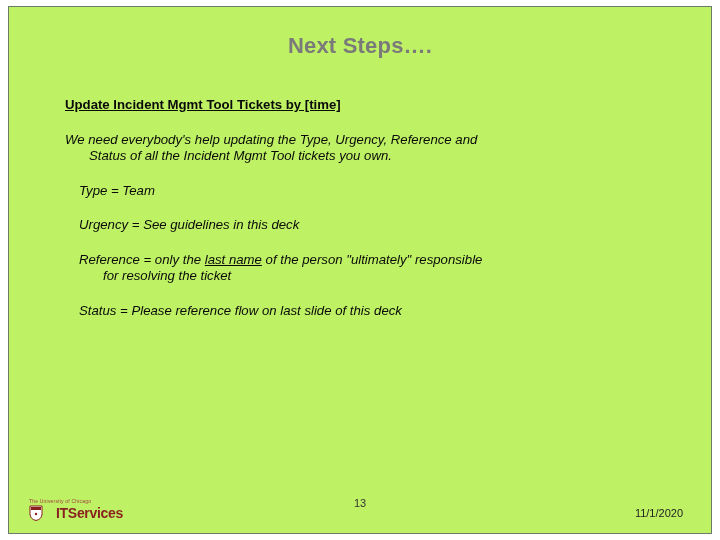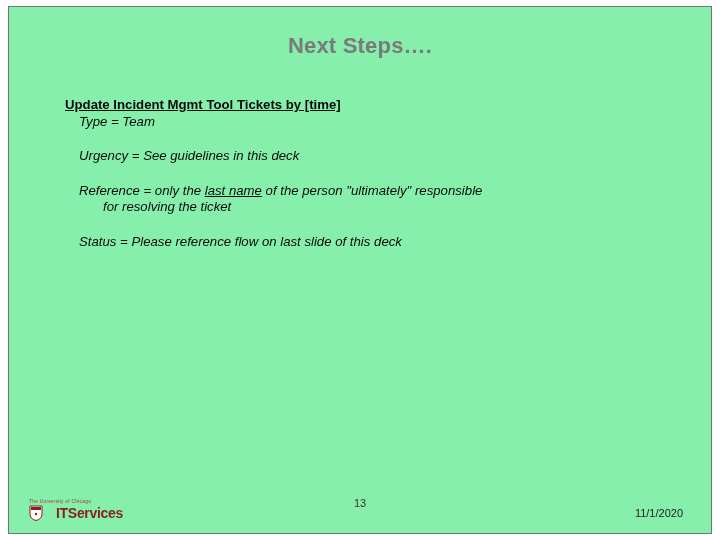--- a/index.html
+++ b/index.html
@@ -9,40 +9,41 @@
     background: #ffffff;
     position: relative;
   }
   .slide {
     position: absolute;
     left: 8px;
     top: 6px;
     width: 704px;
     height: 528px;
     border: 1px solid #6b7a6b;
-    background: #86efac;
+    background: #bef264;
   }
   .title {
     text-align: center;
     font-size: 22px;
     font-weight: bold;
     color: #7a7a7a;
     margin-top: 26px;
     letter-spacing: 0.2px;
   }
   .content {
     margin: 38px 56px 0 56px;
     color: #0a0a0a;
     font-size: 13.2px;
     line-height: 1.25;
   }
   .heading {
     font-weight: bold;
     text-decoration: underline;
     font-style: normal;
+    margin-bottom: 18px;
   }
   .para {
     font-style: italic;
     margin-bottom: 18px;
   }
   .para .indent {
     display: block;
     padding-left: 24px;
   }
   .line {
@@ -110,20 +111,24 @@
 <body>
 
 <div class="slide">
 
   <div class="title">Next Steps….</div>
 
   <div class="content">
 
     <div class="heading">Update Incident Mgmt Tool Tickets by [time]</div>
 
+    <div class="para">
+      <span>We need everybody's help updating the Type, Urgency, Reference and</span>
+      <span class="indent">Status of all the Incident Mgmt Tool tickets you own.</span>
+    </div>
 
     <div class="line">Type = Team</div>
 
     <div class="line">Urgency = See guidelines in this deck</div>
 
     <div class="line">
       <span>Reference = only the </span><span class="underline">last name</span><span> of the person "ultimately" responsible</span>
       <span class="indent">for resolving the ticket</span>
     </div>
 

